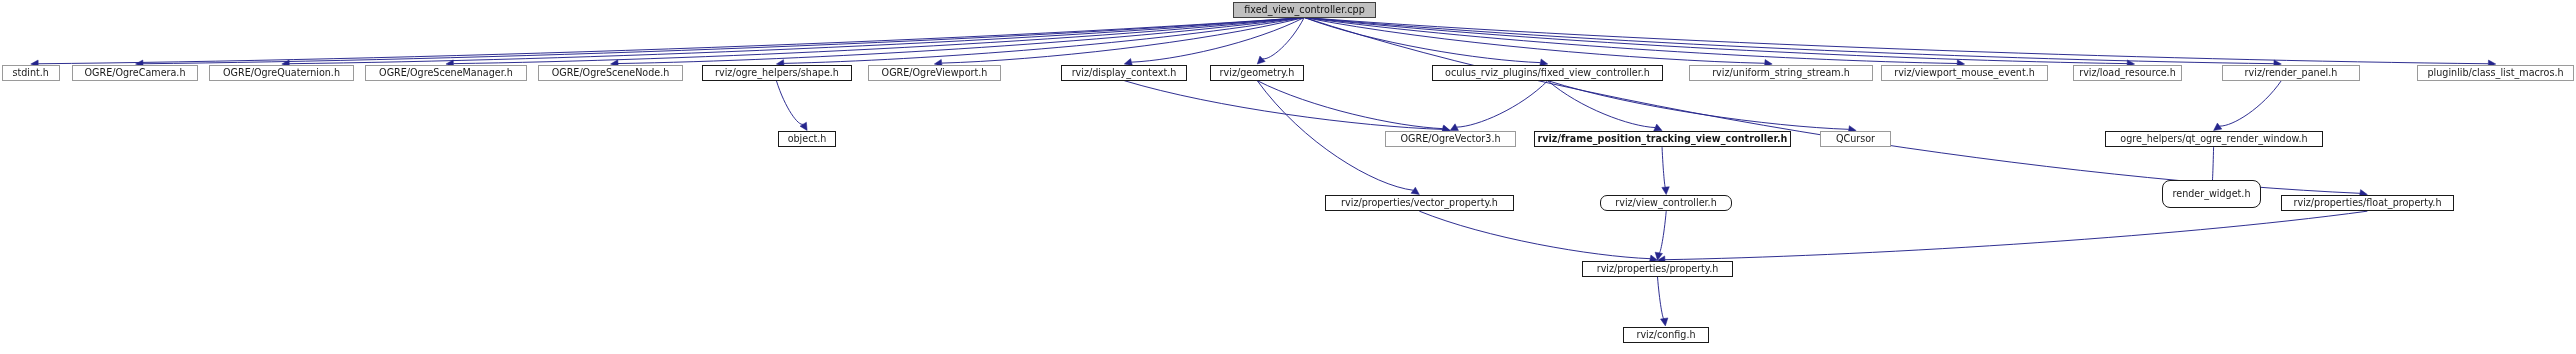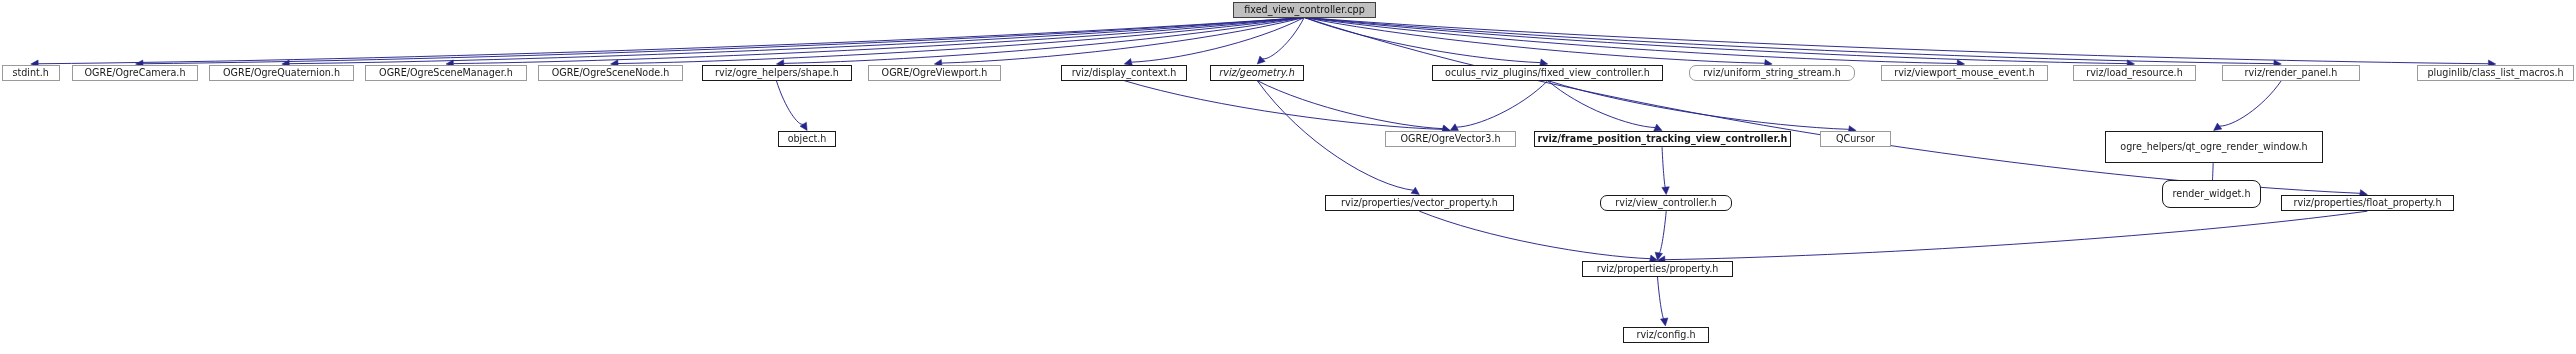--- a/index.html
+++ b/index.html
@@ -85,32 +85,32 @@
   <div id="node-layer">
       <div class="node root" style="left: 1233px; top: 1.7px; width: 143px; height: 16px;">fixed_view_controller.cpp</div>
       <div class="node" style="left: 1.7px; top: 65px; width: 58px; height: 16px; text-align: right;">stdint.h</div>
       <div class="node" style="left: 72px; top: 65px; width: 126px; height: 16px;">OGRE/OgreCamera.h</div>
       <div class="node" style="left: 209px; top: 65px; width: 145px; height: 16px;">OGRE/OgreQuaternion.h</div>
       <div class="node" style="left: 365px; top: 65px; width: 162px; height: 16px;">OGRE/OgreSceneManager.h</div>
       <div class="node" style="left: 538px; top: 65px; width: 145px; height: 16px;">OGRE/OgreSceneNode.h</div>
       <div class="node strong" style="left: 702px; top: 65px; width: 150px; height: 16px;">rviz/ogre_helpers/shape.h</div>
       <div class="node" style="left: 868px; top: 65px; width: 133px; height: 16px;">OGRE/OgreViewport.h</div>
       <div class="node strong" style="left: 1061px; top: 65px; width: 126px; height: 16px;">rviz/display_context.h</div>
-      <div class="node strong" style="left: 1210px; top: 65px; width: 94px; height: 16px; font-style: italic;">rviz/geometry.h</div>
+      <div class="node strong" style="left: 1210px; top: 65px; width: 94px; height: 16px;">rviz/geometry.h</div>
       <div class="node strong" style="left: 1432px; top: 65px; width: 231px; height: 16px;">oculus_rviz_plugins/fixed_view_controller.h</div>
-      <div class="node" style="left: 1689px; top: 65px; width: 166px; height: 16px; border-radius: 7px;">rviz/uniform_string_stream.h</div>
+      <div class="node" style="left: 1689px; top: 65px; width: 184px; height: 16px;">rviz/uniform_string_stream.h</div>
       <div class="node" style="left: 1881px; top: 65px; width: 167px; height: 16px;">rviz/viewport_mouse_event.h</div>
-      <div class="node" style="left: 2073px; top: 65px; width: 123px; height: 16px;">rviz/load_resource.h</div>
+      <div class="node" style="left: 2073px; top: 65px; width: 109px; height: 16px;">rviz/load_resource.h</div>
       <div class="node" style="left: 2222px; top: 65px; width: 138px; height: 16px;">rviz/render_panel.h</div>
       <div class="node" style="left: 2417px; top: 65px; width: 157px; height: 16px;">pluginlib/class_list_macros.h</div>
       <div class="node strong" style="left: 778px; top: 131px; width: 58px; height: 16px;">object.h</div>
       <div class="node" style="left: 1385px; top: 131px; width: 131px; height: 16px;">OGRE/OgreVector3.h</div>
       <div class="node strong" style="left: 1534px; top: 131px; width: 257px; height: 16px; font-weight: bold;">rviz/frame_position_tracking_view_controller.h</div>
       <div class="node" style="left: 1820px; top: 131px; width: 71px; height: 16px;">QCursor</div>
-      <div class="node strong" style="left: 2105px; top: 131px; width: 218px; height: 32px;">ogre_helpers/qt_ogre_render_window.h</div>
+      <div class="node strong" style="left: 2105px; top: 131px; width: 218px; height: 16px;">ogre_helpers/qt_ogre_render_window.h</div>
       <div class="node strong" style="left: 1325px; top: 195px; width: 189px; height: 16px;">rviz/properties/vector_property.h</div>
       <div class="node strong" style="left: 1600px; top: 195px; width: 132px; height: 16px; border-radius: 7px;">rviz/view_controller.h</div>
       <div class="node strong" style="left: 2162px; top: 180px; width: 99px; height: 28px; border-radius: 8px;">render_widget.h</div>
       <div class="node strong" style="left: 2281px; top: 195px; width: 173px; height: 16px;">rviz/properties/float_property.h</div>
       <div class="node strong" style="left: 1582px; top: 261px; width: 151px; height: 16px; text-align: right;">rviz/properties/property.h</div>
       <div class="node strong" style="left: 1623px; top: 327px; width: 86px; height: 16px;">rviz/config.h</div>
     </div>
 </div>
 
 

